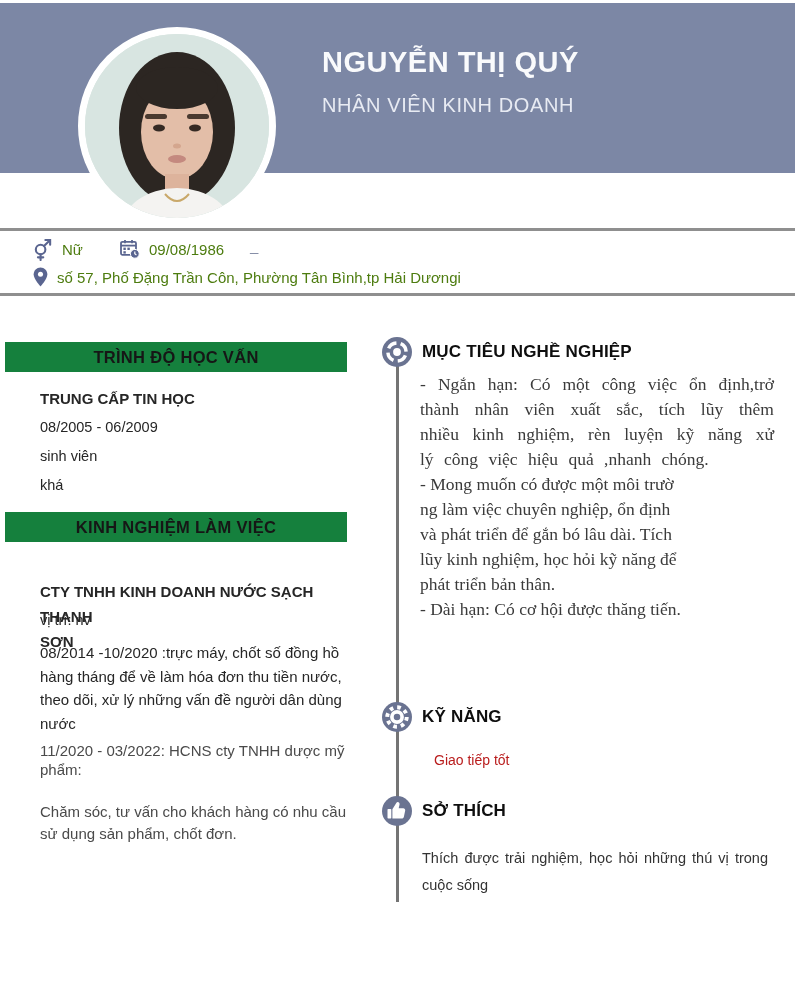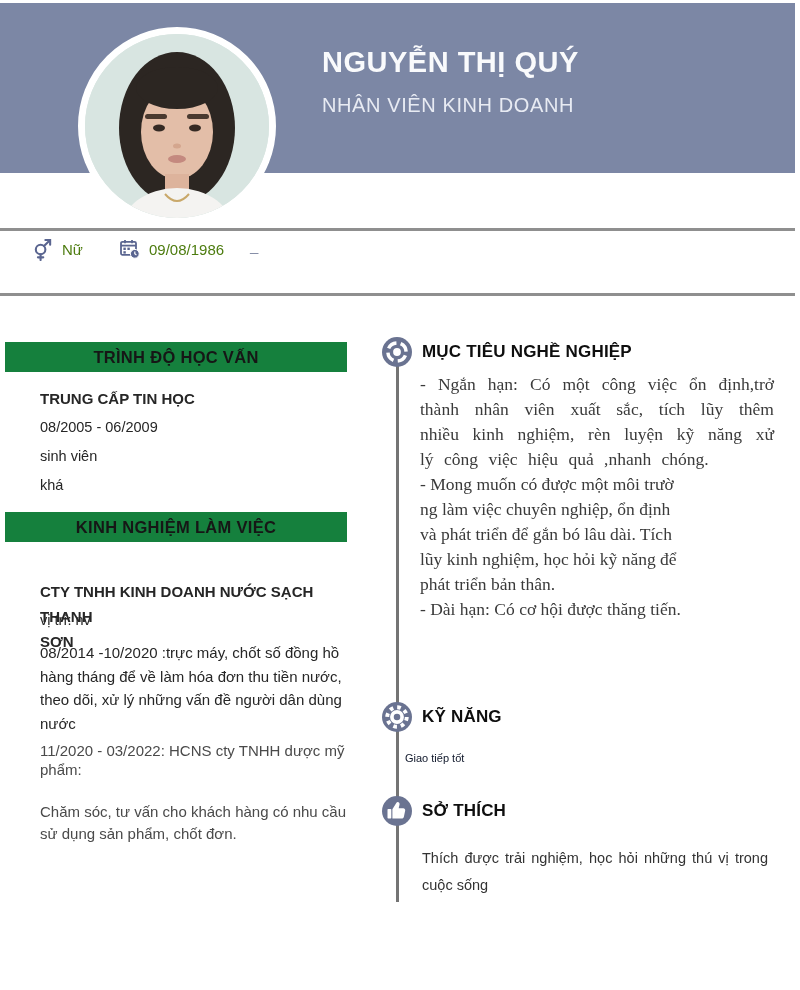--- a/index.html
+++ b/index.html
@@ -41,21 +41,21 @@
              background:#6A7391;display:flex;align-items:center;justify-content:center;z-index:2;}
   .tl-heading{position:absolute;left:422px;font-size:17px;font-weight:bold;color:#0e0e0e;
               letter-spacing:.2px;line-height:22px;}
 
   .obj-text{position:absolute;left:420px;top:372px;width:354px;
             font-family:"Liberation Serif","DejaVu Serif",serif;
             font-size:17.5px;line-height:25px;color:#3a3a3a;}
   .obj-p1{text-align:justify;word-spacing:6px;margin:0 0 0 0;}
   .obj-p2{white-space:pre-line;margin:0;}
 
-  .skill-text{position:absolute;left:405px;top:752px;font-size:11px;color:#0f172a;}
+  .skill-text{position:absolute;left:434px;top:752px;font-size:14px;color:#b91c1c;}
   .hobby-text{position:absolute;left:422px;top:845px;width:346px;font-size:14.5px;
               line-height:27px;color:#333;text-align:justify;}
 </style>
 </head>
 <body>
 
 <div class="page">
 
   <div class="band"></div>
 
@@ -102,20 +102,27 @@
       <rect x="3.4" y="8.6" width="2.4" height="2.4" fill="#5A6590"></rect>
       <rect x="7.4" y="8.6" width="2.4" height="2.4" fill="#5A6590"></rect>
       <rect x="3.4" y="12.2" width="2.4" height="2.4" fill="#5A6590"></rect>
       <circle cx="14.8" cy="14.8" r="4.4" fill="#5A6590" stroke="#ffffff" stroke-width="1"></circle>
       <polyline points="14.8,12.6 14.8,14.8 16.4,15.9" fill="none" stroke="#ffffff" stroke-width="1.2"></polyline>
     </svg>
     <span>09/08/1986</span>
   </div>
   <div class="underscore">_</div>
 
+  <div class="info-item" style="left:33px;top:267px;">
+    <svg width="15" height="20" viewBox="0 0 14 19">
+      <path d="M7 .5 C3.4 .5 .5 3.4 .5 7 c0 4.8 6.5 11.5 6.5 11.5 S13.5 11.8 13.5 7 C13.5 3.4 10.6 .5 7 .5 Z" fill="#5A6590"></path>
+      <circle cx="7" cy="6.8" r="2.4" fill="#ffffff"></circle>
+    </svg>
+    <span>số 57, Phố Đặng Trần Côn, Phường Tân Bình,tp Hải Dươngi</span>
+  </div>
 
   <div class="pink-bar" style="top:342px;">TRÌNH ĐỘ HỌC VẤN</div>
   <div class="ltext bold" style="top:390px;font-size:15px;">TRUNG CẤP TIN HỌC</div>
   <div class="ltext" style="top:419px;">08/2005 - 06/2009</div>
   <div class="ltext" style="top:448px;">sinh viên</div>
   <div class="ltext" style="top:477px;">khá</div>
 
   <div class="pink-bar" style="top:512px;">KINH NGHIỆM LÀM VIỆC</div>
   <div class="ltext bold pre company" style="top:558px;margin-top:21px;">CTY TNHH KINH DOANH NƯỚC SẠCH THANH
 SƠN</div>

